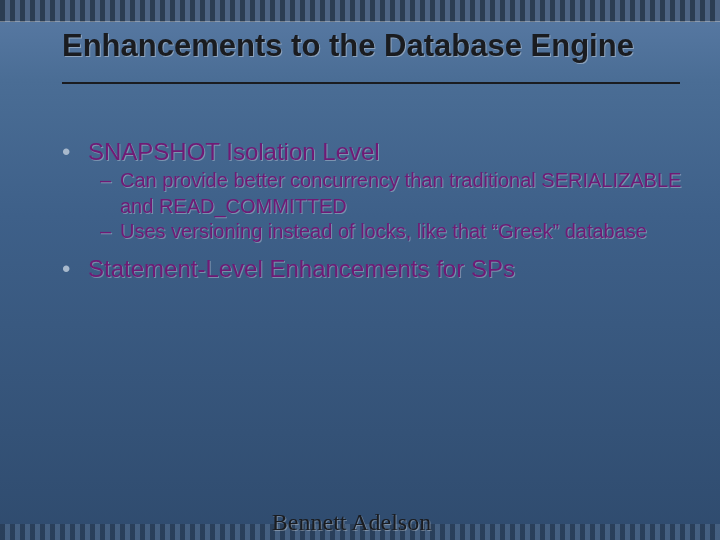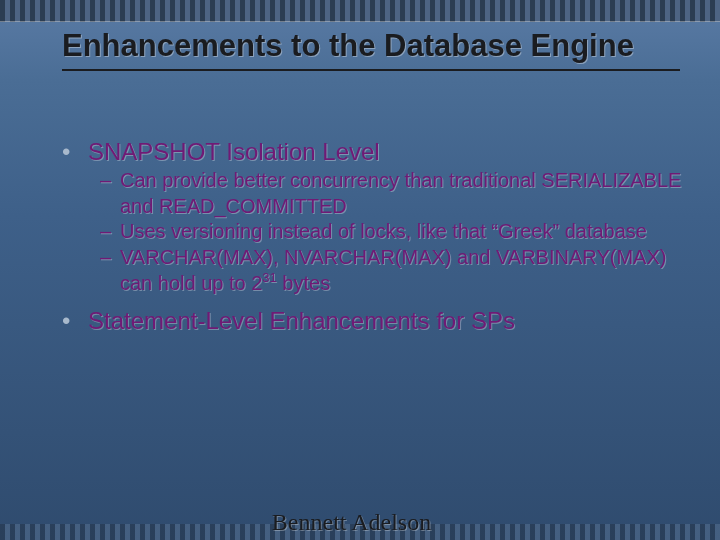--- a/index.html
+++ b/index.html
@@ -36,21 +36,21 @@
     position: absolute;
     top: 28px;
     left: 62px;
     right: 40px;
     font-size: 31px;
     font-weight: bold;
     color: #1a1c20;
     text-shadow: 1px 1px 0 rgba(255,255,255,0.35);
     border-bottom: 2px solid #1a1c20;
     line-height: 1.15;
-    padding-bottom: 5px;
+    padding-bottom: 18px;
   }
   .content {
     position: absolute;
     top: 128px;
     left: 60px;
     right: 30px;
     color: #701a75;
     text-shadow: 1px 1px 0 rgba(255,255,255,0.3);
   }
   .l1 {
@@ -101,21 +101,20 @@
 <div class="top-stripe"></div>
 
 <div class="title">Enhancements to the Database Engine</div>
 
 <div class="content">
 
   <div class="l1">SNAPSHOT Isolation Level</div>
   <div class="l2">Can provide better concurrency than traditional  SERIALIZABLE and READ_COMMITTED</div>
   <div class="l2">Uses versioning instead of locks, like that “Greek” database</div>
 
-  <div class="l2">VARCHAR(MAX), NVARCHAR(MAX) and VARBINARY(MAX) can hold up to 2<sup>31</sup> bytes</div>
 
   <div class="l1">Statement-Level Enhancements for SPs</div>
 
 </div>
 
 <div class="footer-name">Bennett Adelson</div>
 
 <div class="bottom-stripe"></div>
 
 </body></html>

